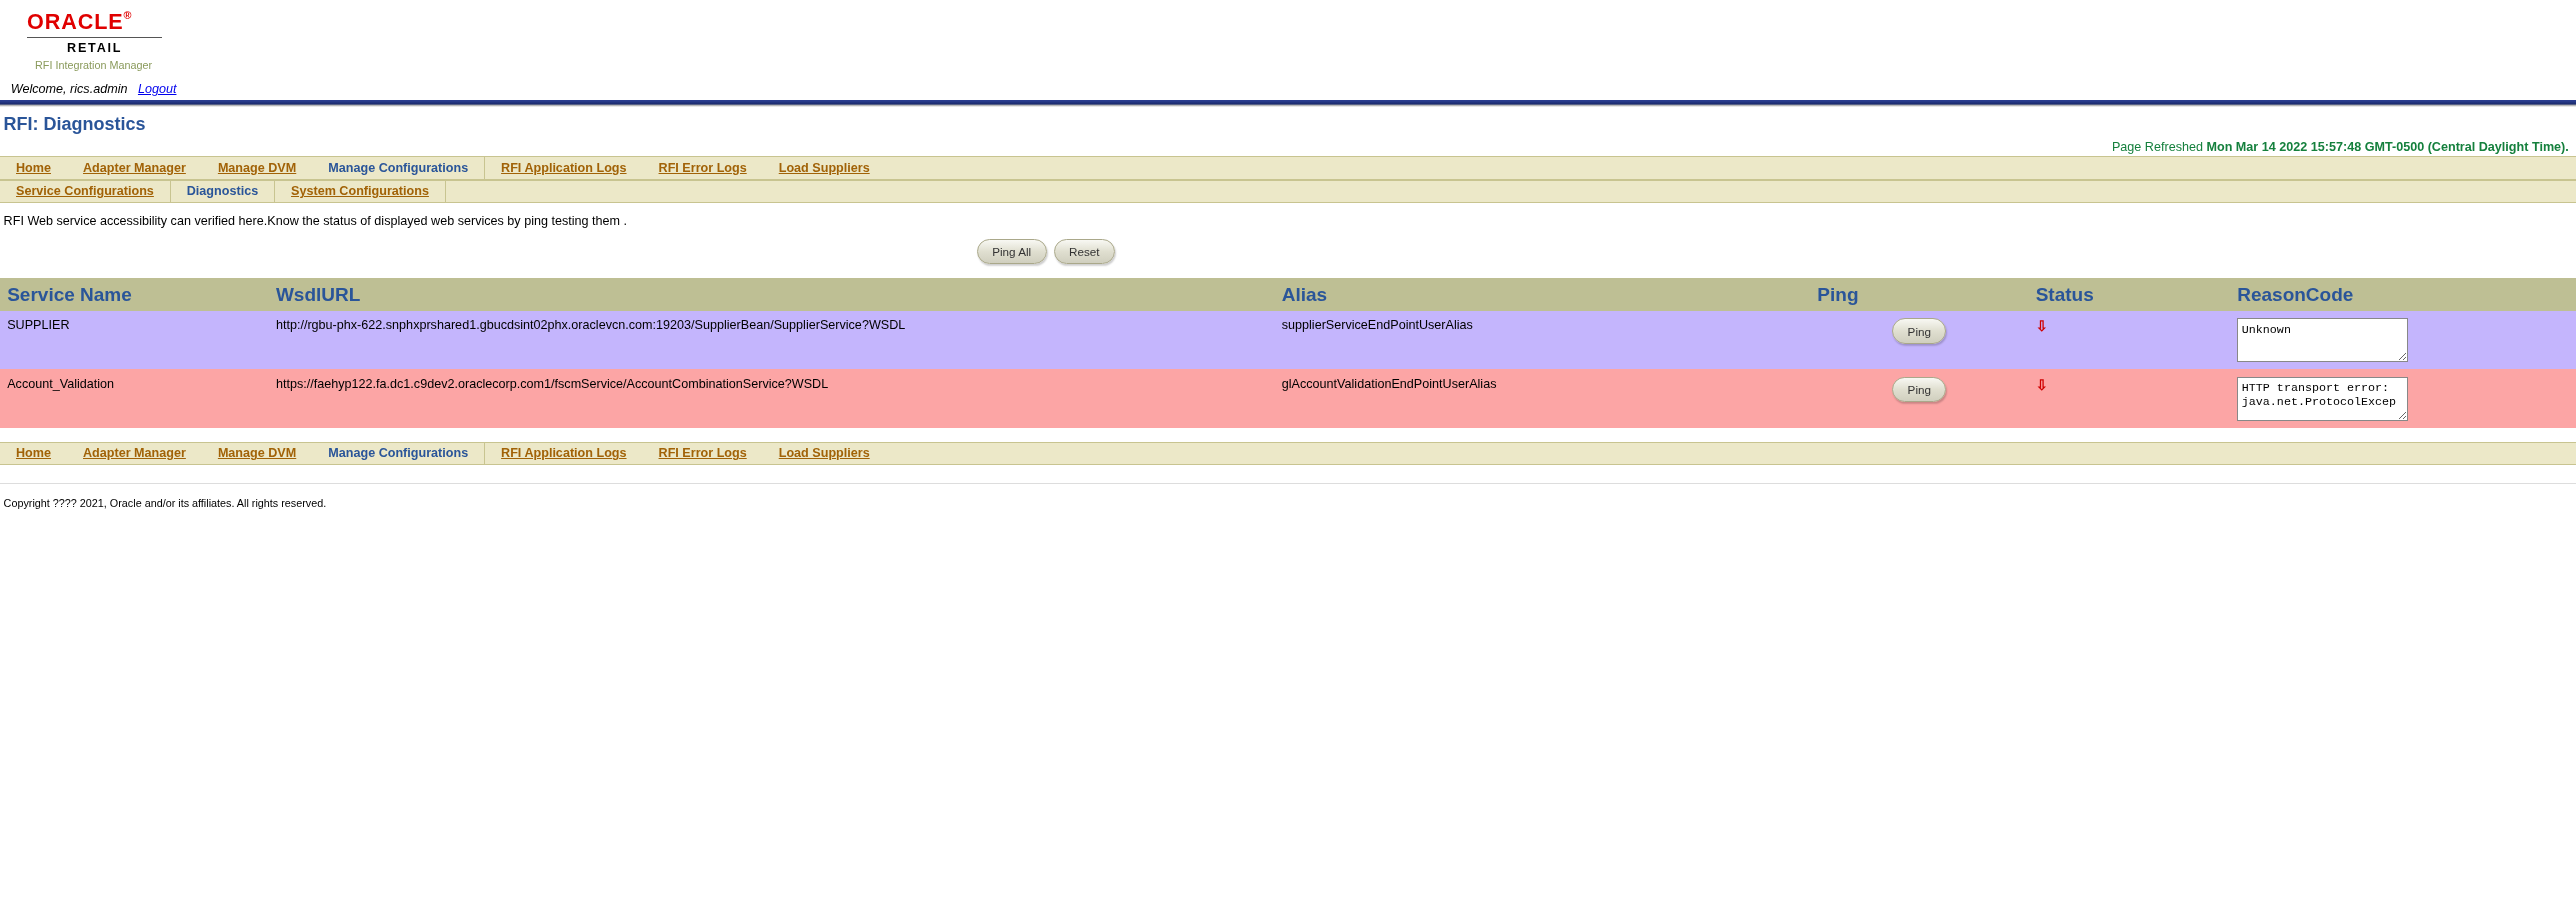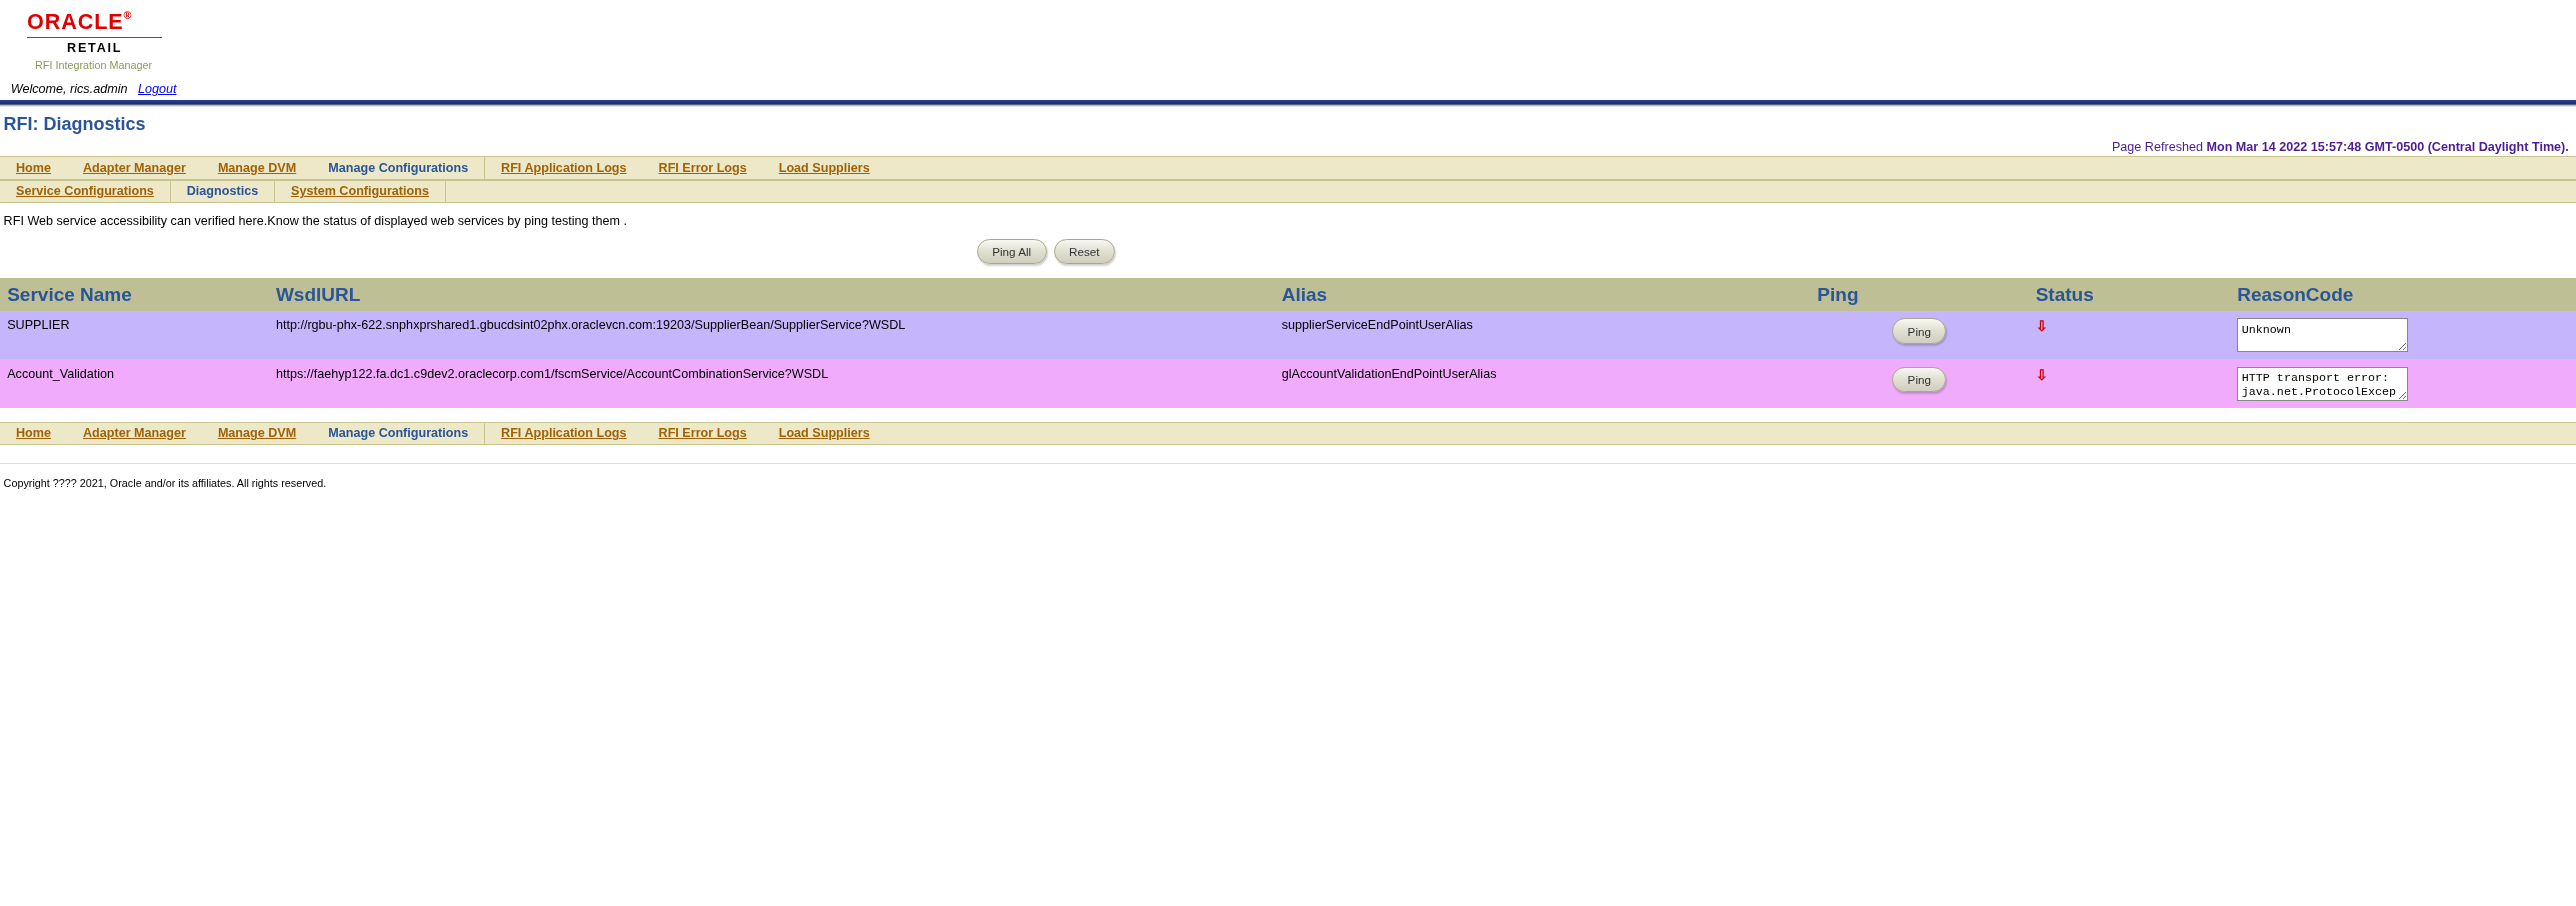--- a/index.html
+++ b/index.html
@@ -73,21 +73,21 @@
       font-size: 18px;
       font-weight: bold;
       color: #2a5599;
       padding: 7.2px 3.6px 3.6px 3.6px;
     }
 
     .refresh-bar {
       text-align: right;
       padding: 1.8px 7.2px;
       font-size: 12.6px;
-      color: #4c1d95;
+      color: #15803d;
     }
     .refresh-bar .ts {
       font-weight: bold;
     }
 
     .nav-row {
       background: #ece8c8;
       border-top: 0.9px solid #c8c490;
       border-bottom: 0.9px solid #c8c490;
       display: flex;
@@ -151,42 +151,42 @@
       padding: 5.4px 7.2px;
       font-size: 19px;
       border: none;
     }
     table.services td {
       padding: 7.2px 7.2px;
       vertical-align: top;
       font-size: 12.6px;
     }
     table.services tr.row-odd { background: #c4b5fd; }
-    table.services tr.row-even { background: #f0abfc; }
+    table.services tr.row-even { background: #fca5a5; }
 
     .col-service { width: 144px; }
     .col-wsdl { width: 539px; word-break: break-all; }
     .col-alias { width: 287px; }
     .col-ping { width: 117px; text-align: center; }
     .col-status { width: 108px; }
     .col-reason { width: 180px; }
 
     .status-icon {
       color: #d00000;
       font-size: 14.4px;
       font-weight: bold;
     }
 
     .reason-box {
       font-family: "Courier New", monospace;
       font-size: 11.7px;
       border: 0.9px solid #888;
       padding: 3.6px;
       width: 171px;
-      height: 34px;
+      height: 44px;
       overflow: hidden;
       resize: both;
       white-space: pre-wrap;
       background: #fff;
     }
 
     .footer-sep {
       height: 0.9px;
       background: #ddd;
       margin: 18px 0 9px 0;

